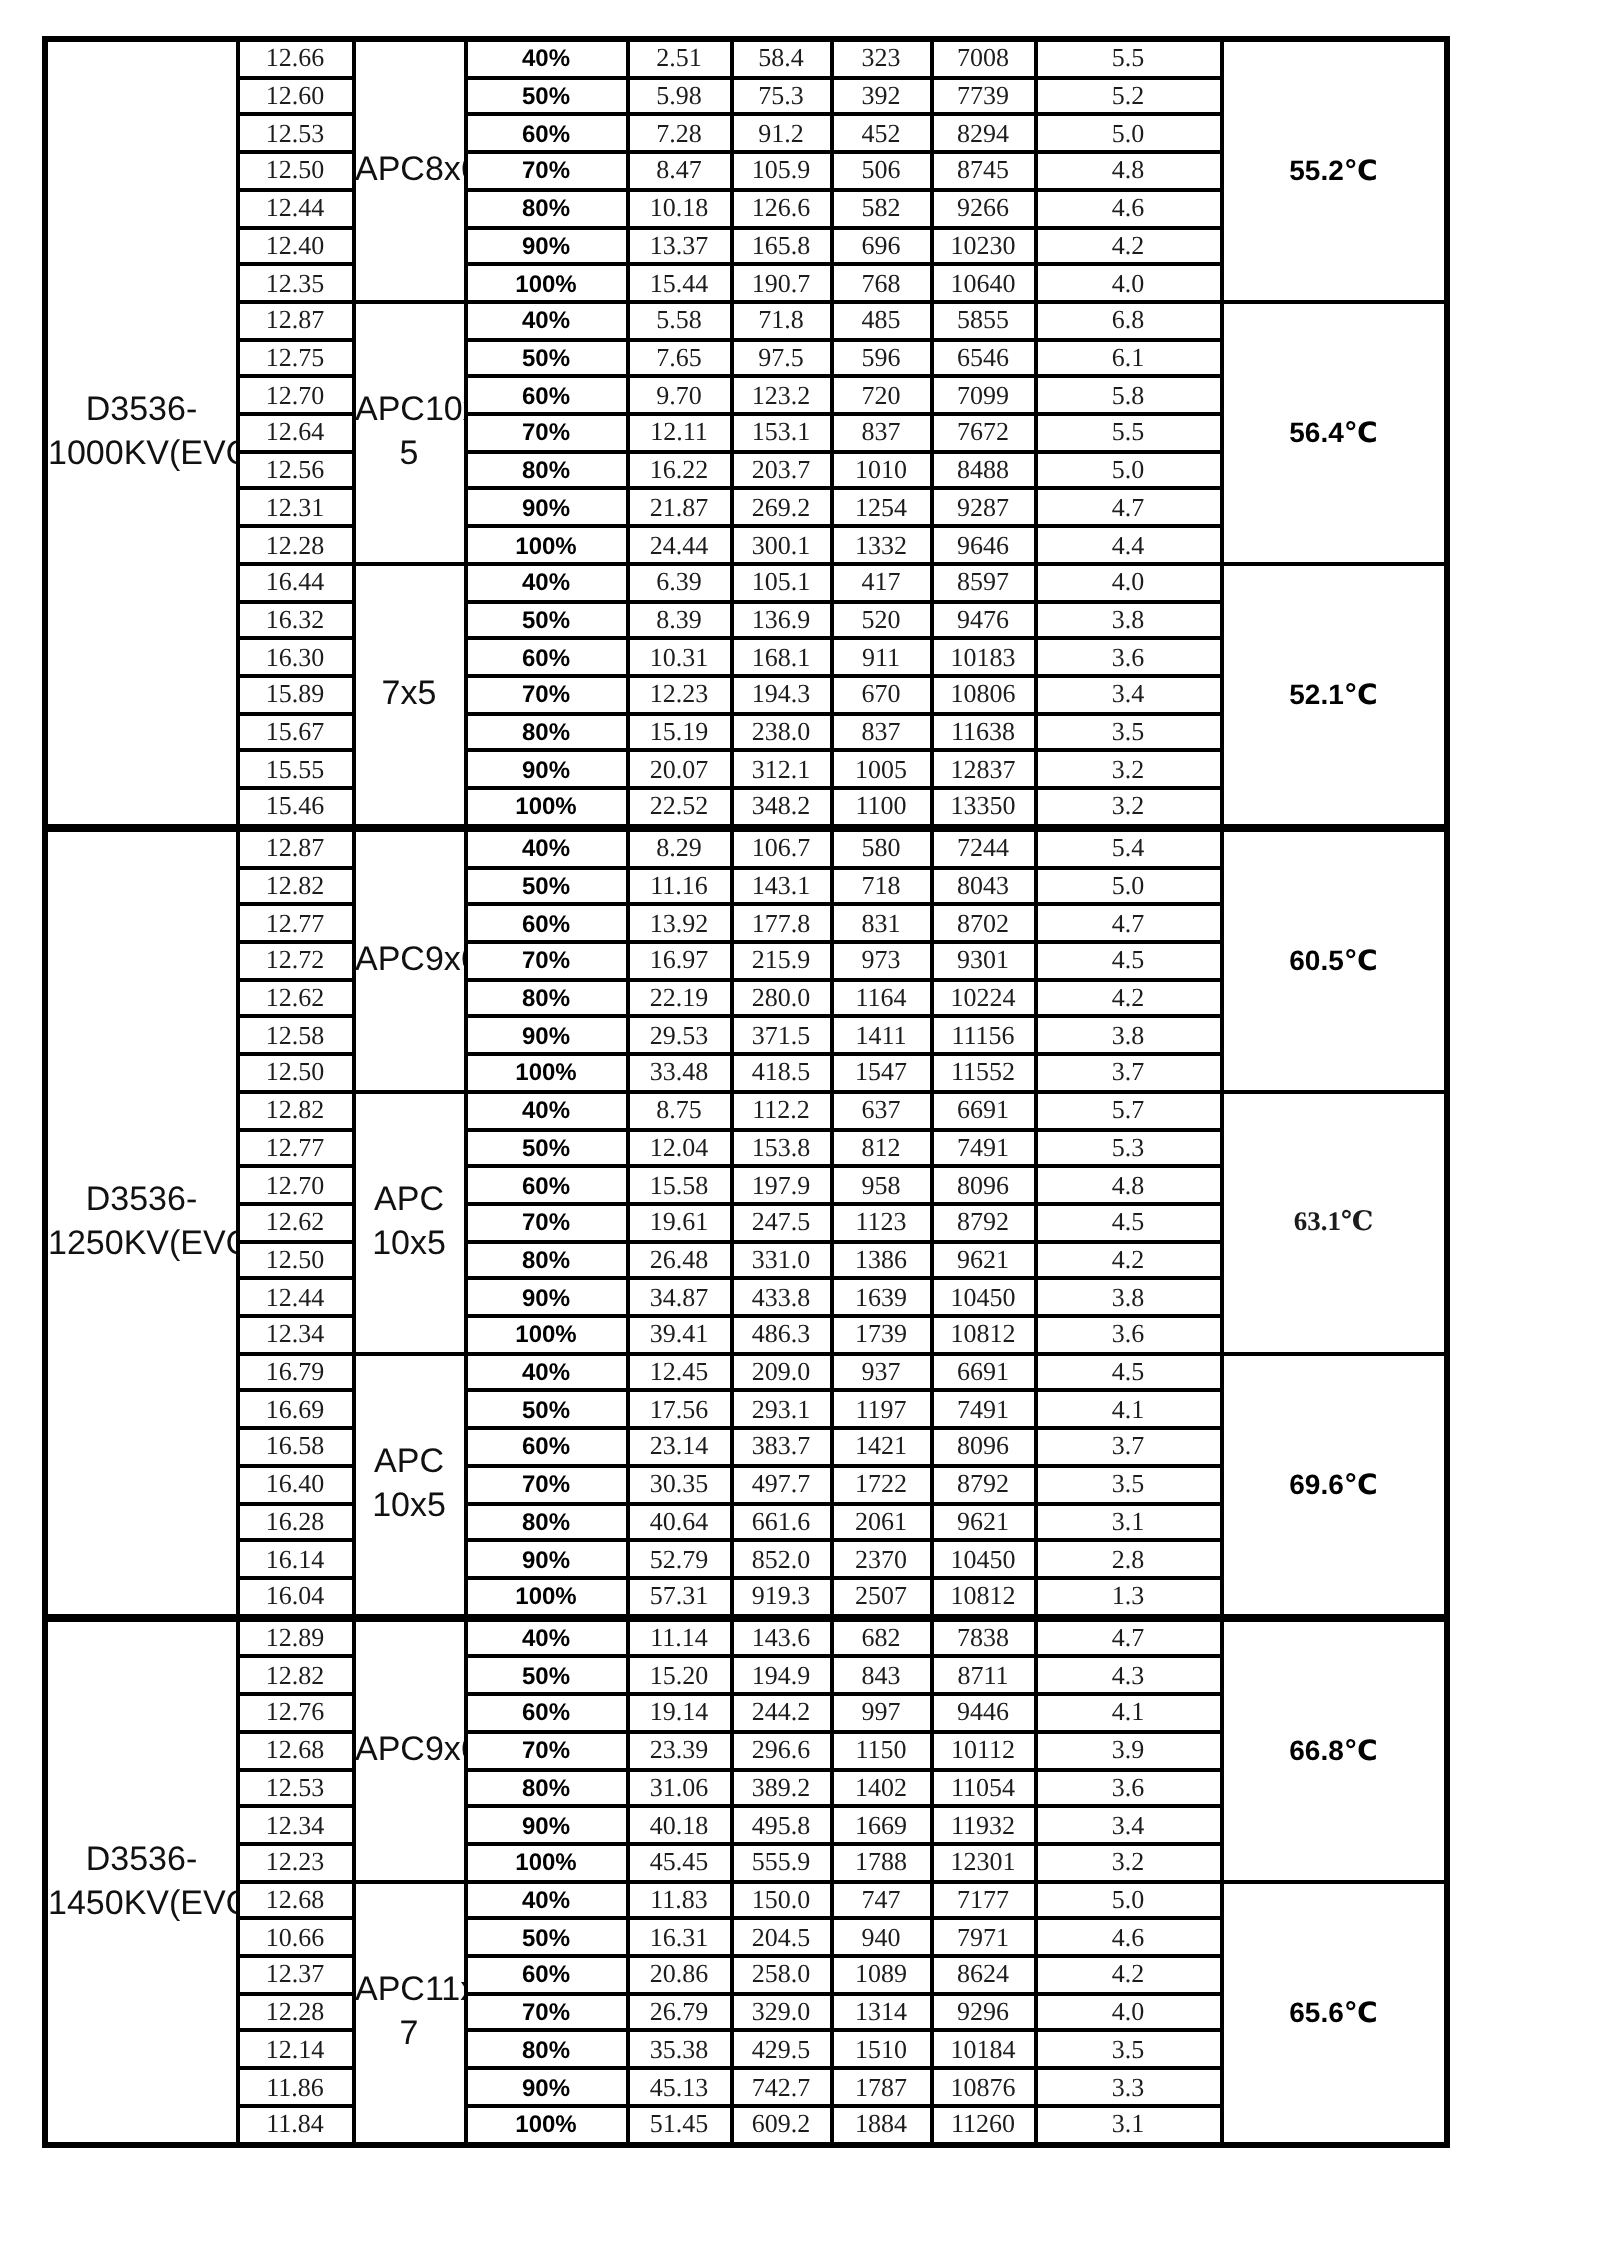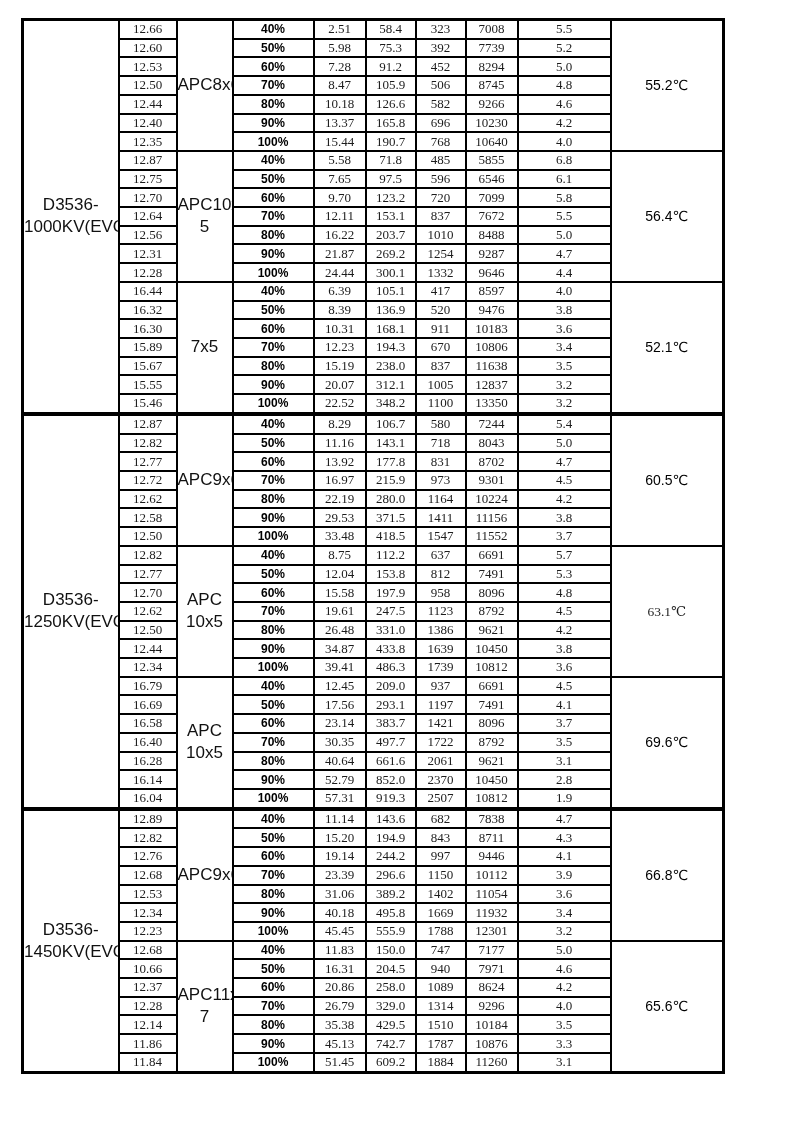--- a/index.html
+++ b/index.html
@@ -22,24 +22,24 @@
   td.sec-top { border-top:4px solid #000; }
   .num {
     font-family:"Liberation Serif","DejaVu Serif",serif;
     font-size:13px; color:#1c1c1c;
   }
   .pct { font-weight:bold; font-size:12px; color:#000; }
   .label {
     font-size:17px; color:#111;
     white-space:pre-line; line-height:1.3;
   }
-  .temp { font-weight:normal; font-size:14px; color:#000; }
+  .temp { font-weight:bold; font-size:14px; color:#000; }
   .temp-serif {
     font-family:"Liberation Serif","DejaVu Serif",serif;
-    font-weight:normal; font-size:13.5px; color:#1c1c1c;
+    font-weight:bold; font-size:13.5px; color:#1c1c1c;
   }
 </style>
 </head>
 <body>
 
 <div class="page">
   <table class="spec">
     <colgroup>
       <col style="width:96px">
       <col style="width:58px">
@@ -441,21 +441,21 @@
           <td class="num">10450</td>
           <td class="num">2.8</td>
         </tr>
         <tr>
           <td class="num">16.04</td>
           <td class="pct">100%</td>
           <td class="num">57.31</td>
           <td class="num">919.3</td>
           <td class="num">2507</td>
           <td class="num">10812</td>
-          <td class="num">1.9</td>
+          <td class="num">1.3</td>
         </tr>
         <tr>
           <td class="label sec-top" rowspan="14">D3536-
 1450KV(EVO)</td>
           <td class="num sec-top">12.89</td>
           <td class="label sec-top" rowspan="7">APC9x6</td>
           <td class="pct sec-top">40%</td>
           <td class="num sec-top">11.14</td>
           <td class="num sec-top">143.6</td>
           <td class="num sec-top">682</td>

